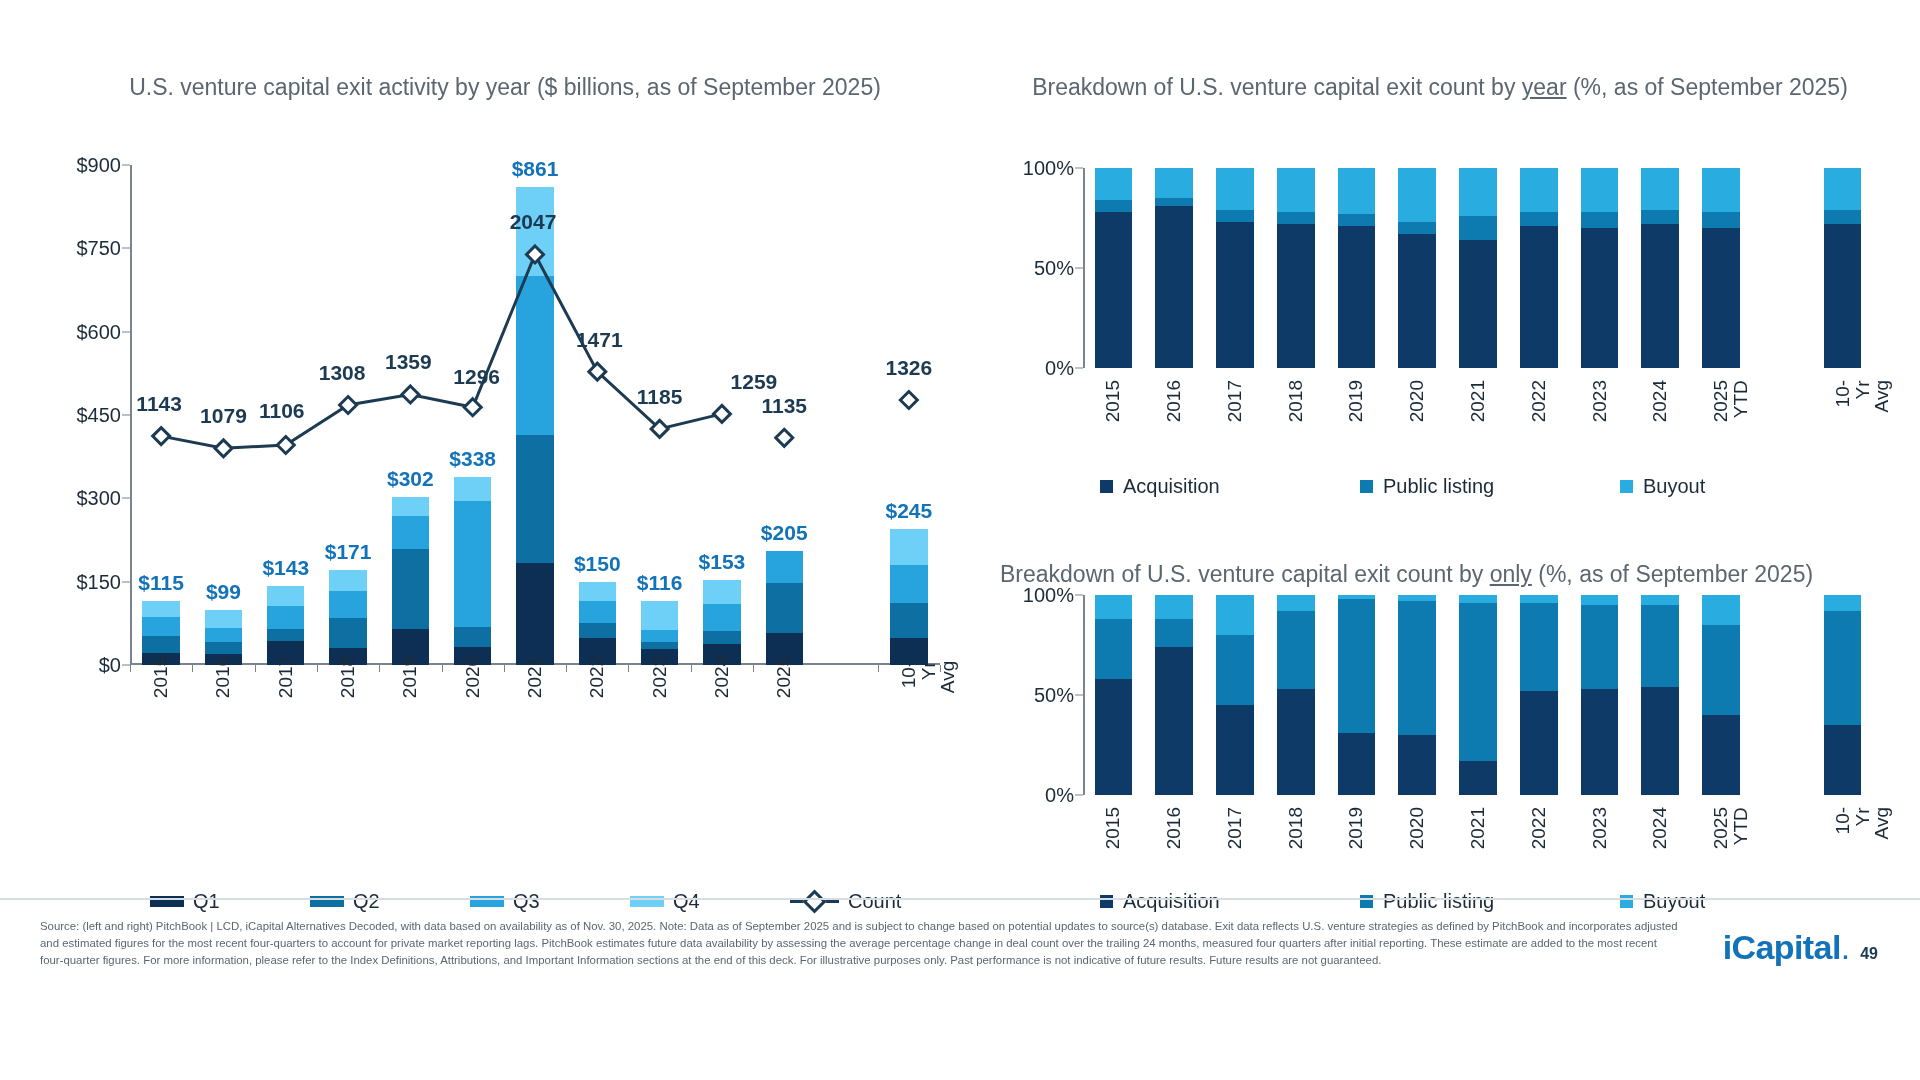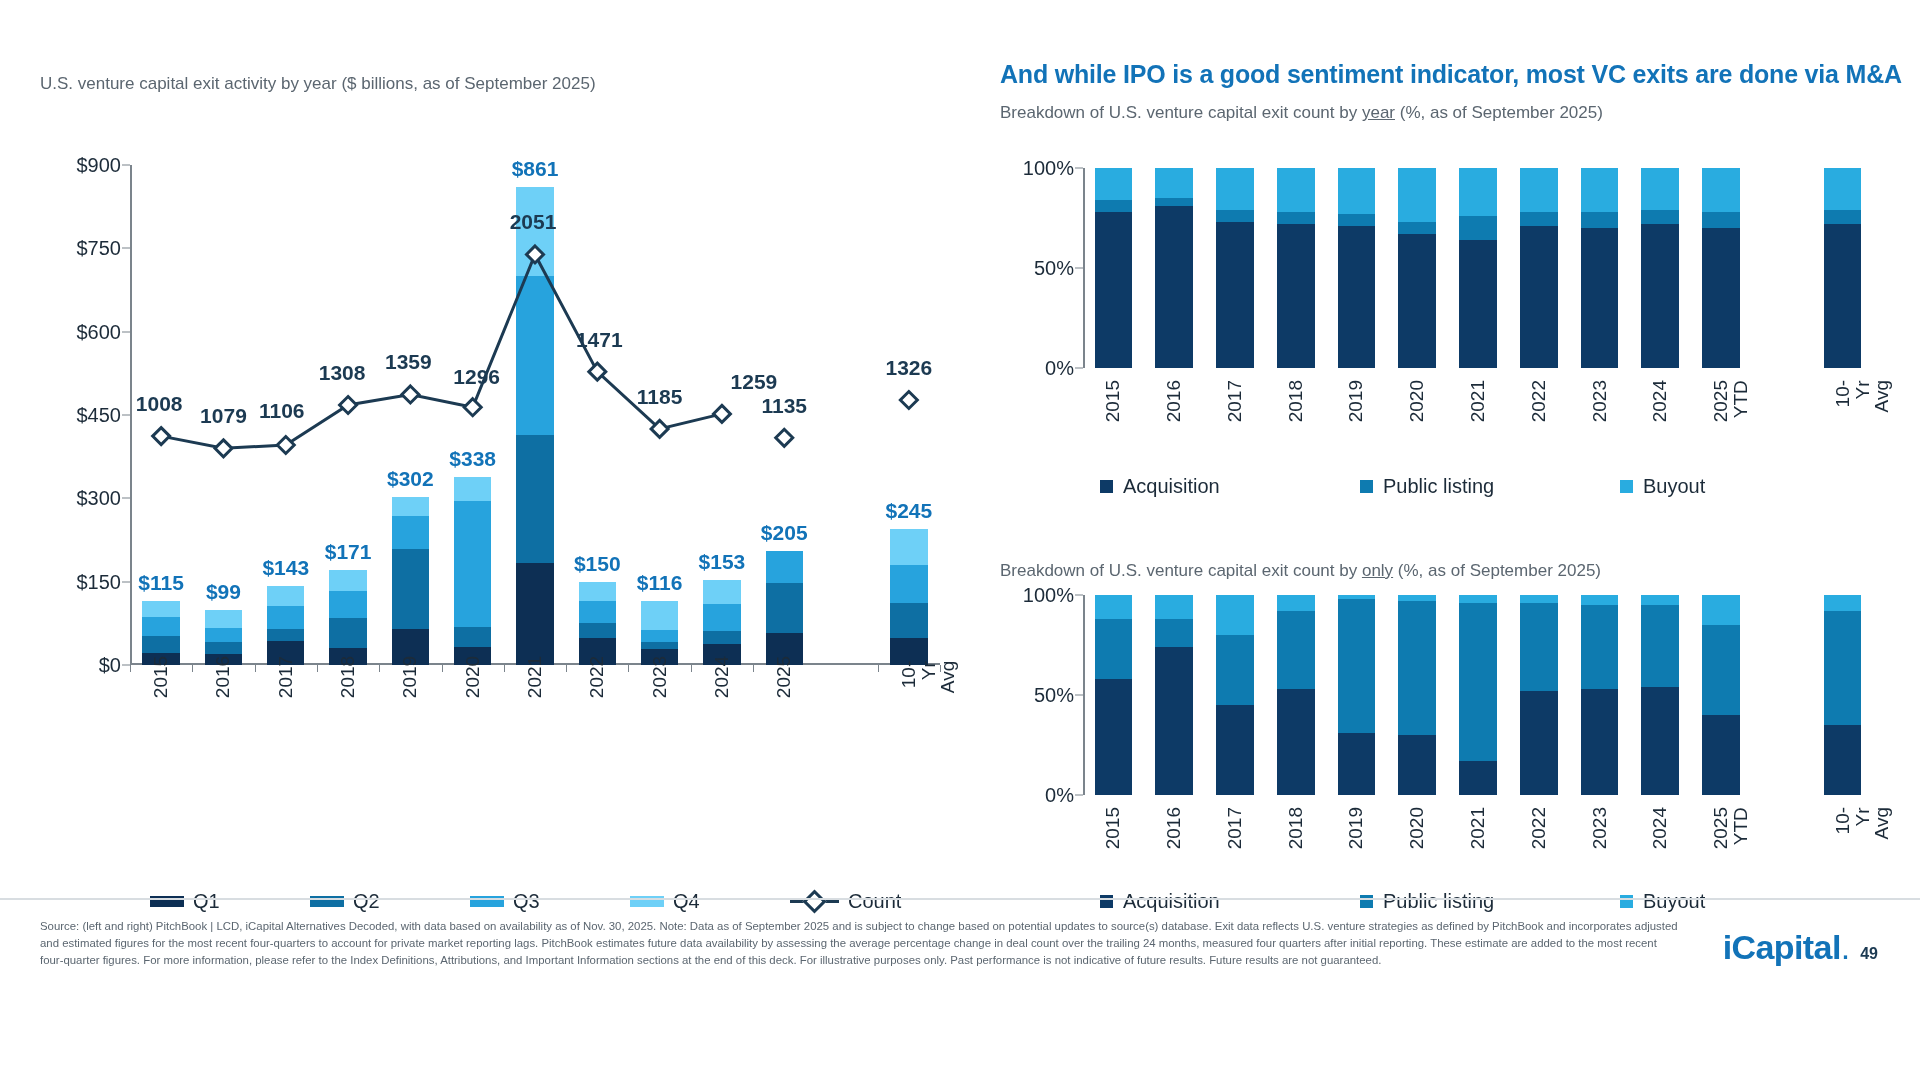--- a/index.html
+++ b/index.html
@@ -13,22 +13,23 @@
 
   
   .panel-left  { position:absolute; left:40px;  top:60px; width:930px;  height:830px; }
   .panel-right { position:absolute; left:1000px; top:60px; width:880px; height:830px; }
 
   .h-title {
     color:#1273b8; font-size:25px; font-weight:600; letter-spacing:-0.2px;
     white-space:nowrap;
   }
   .h-sub {
-    color:#5b6670; font-size:17px; font-weight:400; margin-top:14px;
+    color:#5b6670; font-size:23px; font-weight:400; margin-top:14px;
     white-space:nowrap;
+    text-align:center;
   }
   .h-sub u { text-decoration: underline; }
 
   
   .plot { position:relative; }
   .ylab {
     position:absolute; right:100%; margin-right:9px;
     transform:translateY(-50%);
     font-size:20px; color:#1c2b39; white-space:nowrap;
   }
@@ -259,27 +260,27 @@
           <polygon points="218.07692307692307,231.5 226.57692307692307,240 218.07692307692307,248.5 209.57692307692307,240" fill="#ffffff" stroke="#1c3a52" stroke-width="3"></polygon>
           <polygon points="280.38461538461536,220.94444444444446 288.88461538461536,229.44444444444446 280.38461538461536,237.94444444444446 271.88461538461536,229.44444444444446" fill="#ffffff" stroke="#1c3a52" stroke-width="3"></polygon>
           <polygon points="342.6923076923077,233.72222222222223 351.1923076923077,242.22222222222223 342.6923076923077,250.72222222222223 334.1923076923077,242.22222222222223" fill="#ffffff" stroke="#1c3a52" stroke-width="3"></polygon>
           <polygon points="405,80.94444444444446 413.5,89.44444444444446 405,97.94444444444446 396.5,89.44444444444446" fill="#ffffff" stroke="#1c3a52" stroke-width="3"></polygon>
           <polygon points="467.3076923076923,198.16666666666669 475.8076923076923,206.66666666666669 467.3076923076923,215.16666666666669 458.8076923076923,206.66666666666669" fill="#ffffff" stroke="#1c3a52" stroke-width="3"></polygon>
           <polygon points="529.6153846153846,255.3888888888889 538.1153846153846,263.8888888888889 529.6153846153846,272.3888888888889 521.1153846153846,263.8888888888889" fill="#ffffff" stroke="#1c3a52" stroke-width="3"></polygon>
           <polygon points="591.9230769230769,240.38888888888889 600.4230769230769,248.88888888888889 591.9230769230769,257.3888888888889 583.4230769230769,248.88888888888889" fill="#ffffff" stroke="#1c3a52" stroke-width="3"></polygon>
           <polygon points="654.2307692307692,264.27777777777777 662.7307692307692,272.77777777777777 654.2307692307692,281.27777777777777 645.7307692307692,272.77777777777777" fill="#ffffff" stroke="#1c3a52" stroke-width="3"></polygon>
           <polygon points="778.8461538461538,226.5 787.3461538461538,235 778.8461538461538,243.5 770.3461538461538,235" fill="#ffffff" stroke="#1c3a52" stroke-width="3"></polygon>
         </svg>
-        <div class="clabel" style="left: 29.1538px; top: 227.111px;">1008</div>
+        <div class="clabel" style="left: 29.1538px; top: 227.111px;">1143</div>
         <div class="clabel" style="left: 93.4615px; top: 239.333px;">1079</div>
         <div class="clabel" style="left: 151.769px; top: 234px;">1106</div>
         <div class="clabel" style="left: 212.077px; top: 196px;">1308</div>
         <div class="clabel" style="left: 278.385px; top: 185.444px;">1359</div>
         <div class="clabel" style="left: 346.692px; top: 200.222px;">1296</div>
-        <div class="clabel" style="left: 403px; top: 45.4444px;">2051</div>
+        <div class="clabel" style="left: 403px; top: 45.4444px;">2047</div>
         <div class="clabel" style="left: 469.308px; top: 162.667px;">1471</div>
         <div class="clabel" style="left: 529.615px; top: 219.889px;">1185</div>
         <div class="clabel" style="left: 595.923px; top: 204.889px; margin-left: 28px;">1259</div>
         <div class="clabel" style="left: 654.231px; top: 228.778px;">1135</div>
         <div class="clabel" style="left: 778.846px; top: 191px;">1326</div>
       </div>
 
     <div class="legend" id="legendL" style="left:110px; top:830px; width:760px;">
         <div class="item" style="position: absolute; left: 0px; top: 0px;">
           <div class="swatch" style="background: rgb(13, 47, 84);"></div>
@@ -302,21 +303,20 @@
             <div class="line-seg"></div>
             <div class="diamond-mark" style="margin: 0px 2px;"></div>
             <div class="line-seg"></div>
           </div>
           <span class="txt">Count</span>
         </div>
       </div>
   </div>
 
   <div class="panel-right">
-    <div class="h-title">And while IPO is a good sentiment indicator, most VC exits are done via M&amp;A</div>
 
     <div class="h-sub" style="margin-top:14px;">
       <span>Breakdown of U.S. venture capital exit count by </span><u>year</u><span> (%, as of September 2025)</span>
     </div>
 
     <div class="plot" id="plotR1" style="position:absolute; left:83px; top:108px; width:790px; height:200px;">
       <div class="yaxis-line"></div>
     <div class="xaxis-line" style="width: 0px;"></div>
         <div class="ytick" style="top: 200px;"></div>
         <div class="ylab" style="top: 200px;">0%</div>

